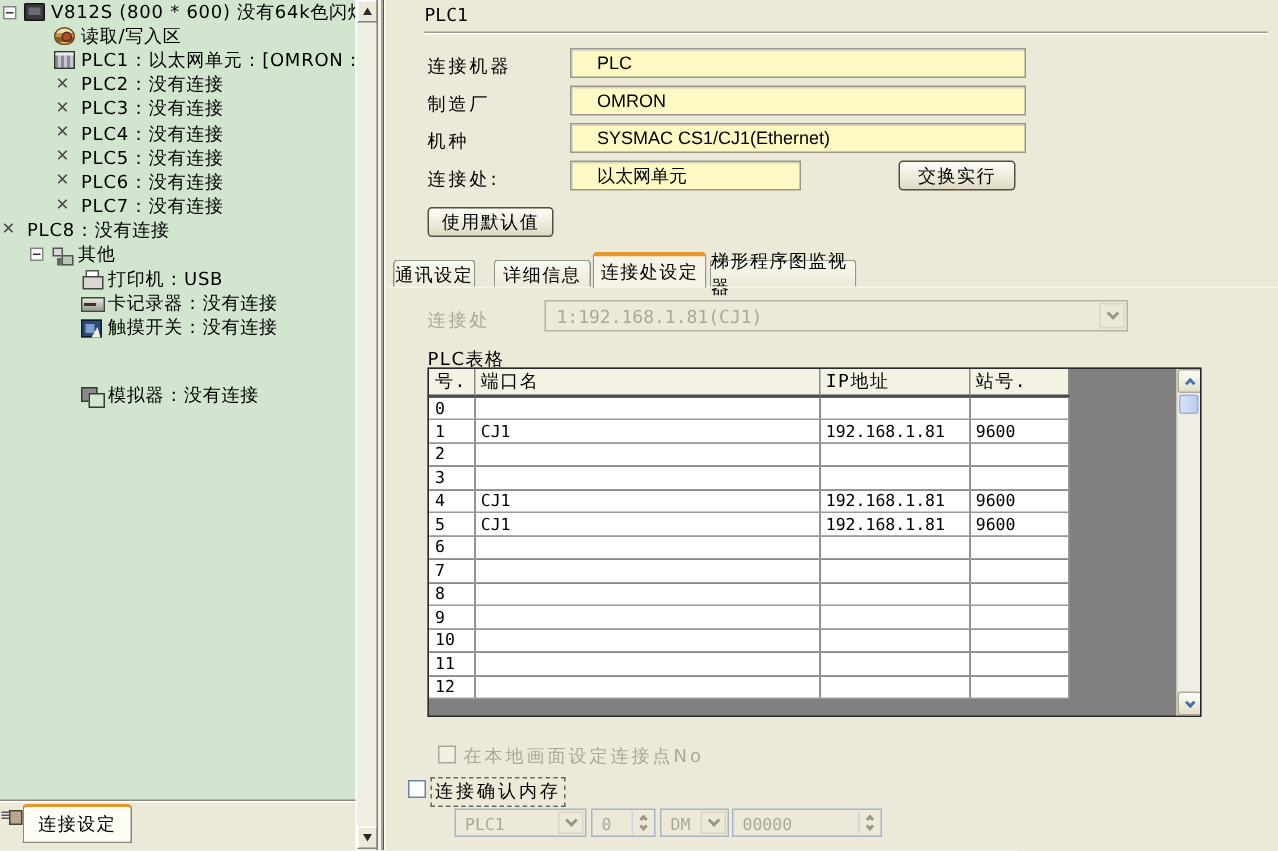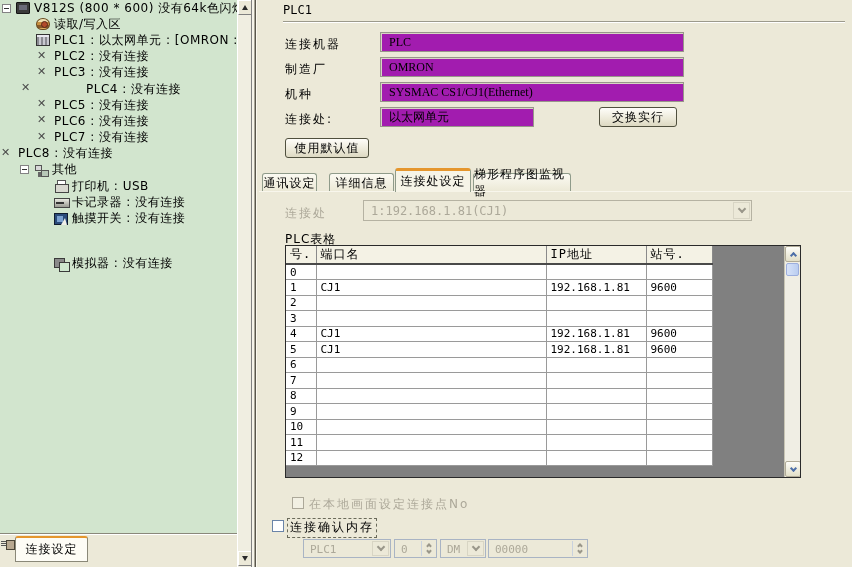--- a/index.html
+++ b/index.html
@@ -80,23 +80,23 @@
       border:1px solid #8a8878; border-top:2px solid #e5962d; border-radius:3px 3px 0 0;
       display:flex; align-items:center; justify-content:center; letter-spacing:1px; }
 
   
   #right-panel { position:absolute; left:259px; top:0; width:593px; height:567px; background:#ece9d8; }
   #plc-title { position:absolute; left:24px; top:3px; font-family:"DejaVu Sans Mono",monospace; font-size:12px; }
   #title-sep { position:absolute; left:24px; top:21px; width:562px; height:2px;
       background:linear-gradient(#9c9a8c 0 1px,#fff 1px 2px); }
 
   .flabel { position:absolute; left:26px; letter-spacing:2px; font-size:12px; }
-  .fbox { position:absolute; left:121px; width:304px; height:20px; background:#a21caf;
+  .fbox { position:absolute; left:121px; width:304px; height:20px; background:#fef9c3;
       border:1px solid #98968a; box-shadow:inset 1px 1px 0 #d8d5c4;
-      font-family:Liberation Serif, serif; font-size:12px; line-height:18px; padding-left:8px; }
+      font-family:Liberation Sans, sans-serif; font-size:12px; line-height:18px; padding-left:17px; }
   .xp-btn { position:absolute; height:20px; background:linear-gradient(#fefdf9,#ece9d8 60%,#ddd9c2);
       border:1px solid #50503e; border-radius:3px; font-size:12px; letter-spacing:1px;
       display:flex; align-items:center; justify-content:center; cursor:default; }
 
   
   .tab { position:absolute; top:173px; height:19px; background:linear-gradient(#fbfaf2,#ebe8d5);
       border:1px solid #8f9b8a; border-bottom:none; border-radius:3px 3px 0 0;
       display:flex; align-items:center; justify-content:center; letter-spacing:1px; font-size:12px; }
   .tab.active { top:168px; height:24px; background:#f6f4e7; border-top:3px solid #e5962d; z-index:2; }
   #tab-content-edge { position:absolute; left:0; top:191px; width:593px; height:1px; background:#f8f6ec; }
@@ -184,21 +184,21 @@
         <span class="ticon x-icon"></span>
         <span class="tlabel">PLC2 : 没有连接</span>
       </div>
 
       <div class="trow" style="padding-left: 36px;">
 
         <span class="ticon x-icon"></span>
         <span class="tlabel">PLC3 : 没有连接</span>
       </div>
 
-      <div class="trow" style="padding-left: 20px; gap: 48px;">
+      <div class="trow" style="padding-left: 36px;">
 
         <span class="ticon x-icon"></span>
         <span class="tlabel">PLC4 : 没有连接</span>
       </div>
 
       <div class="trow" style="padding-left: 36px;">
 
         <span class="ticon x-icon"></span>
         <span class="tlabel">PLC5 : 没有连接</span>
       </div>

